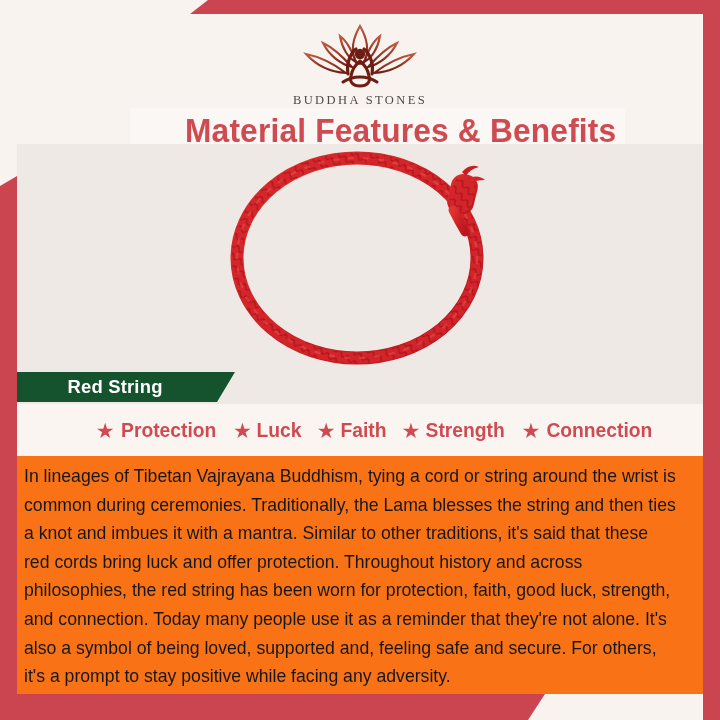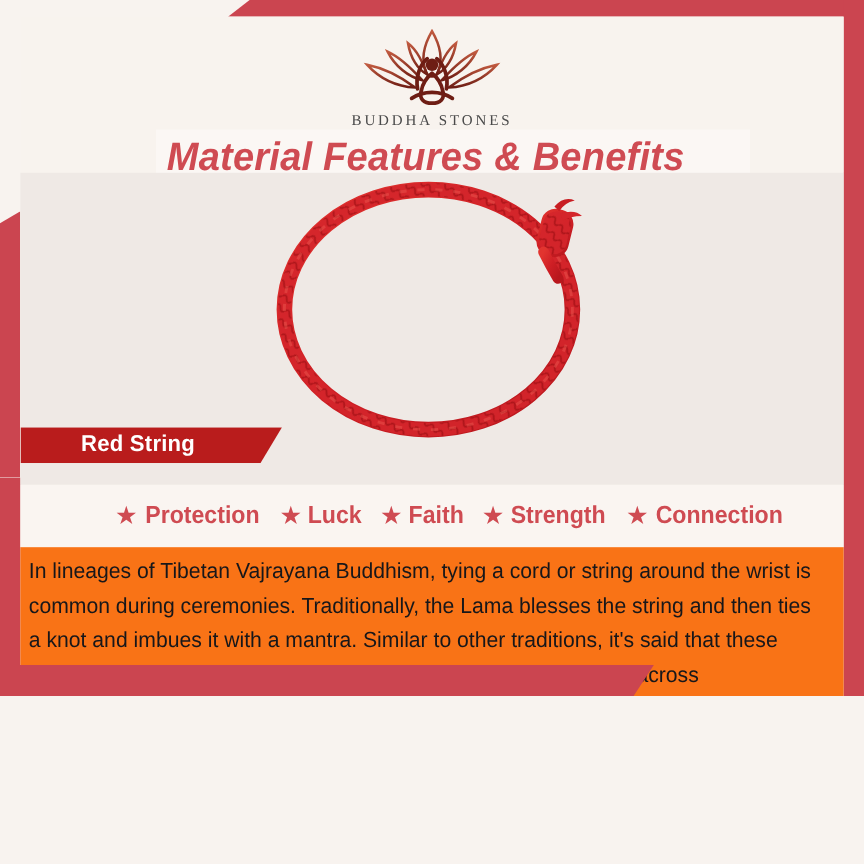--- a/index.html
+++ b/index.html
@@ -9,21 +9,21 @@
   body {
     width: 720px;
     height: 720px;
     overflow: hidden;
     font-family: "Liberation Sans", sans-serif;
     background: #f8f3ef;
   }
   #page {
     position: relative;
     width: 720px;
-    height: 580px;
+    height: 720px;
     background: #f8f3ef;
     overflow: hidden;
   }
 
   
   .top-red-band {
     position: absolute;
     left: 190px;
     top: 0;
     width: 530px;
@@ -98,22 +98,21 @@
 
   .title-panel {
     position: absolute;
     left: 113px;
     top: 94px;
     width: 495px;
     height: 46px;
     background: #fbf7f4;
     display: flex;
     align-items: center;
-    justify-content: flex-start;
-    font-style: italic;
+    justify-content: flex-end;
   }
   .title-text {
     font-size: 33px;
     font-weight: bold;
     color: #cf4b52;
     letter-spacing: 0.2px;
     transform: scaleX(0.96);
     white-space: nowrap;
   }
 
@@ -131,24 +130,24 @@
     position: absolute;
     left: 50%;
     top: 6px;
     transform: translateX(-50%);
   }
 
   
   .label-banner {
     position: absolute;
     left: 17px;
-    top: 356px;
+    top: 372px;
     width: 218px;
     height: 30px;
-    background: #b91c1c;
+    background: #14532d;
     clip-path: polygon(0 0, 100% 0, calc(100% - 18px) 100%, 0 100%);
     display: flex;
     align-items: center;
   }
   .label-banner-text {
     margin-left: 49px;
     color: #ffffff;
     font-size: 19px;
     font-weight: bold;
     letter-spacing: 0.2px;

